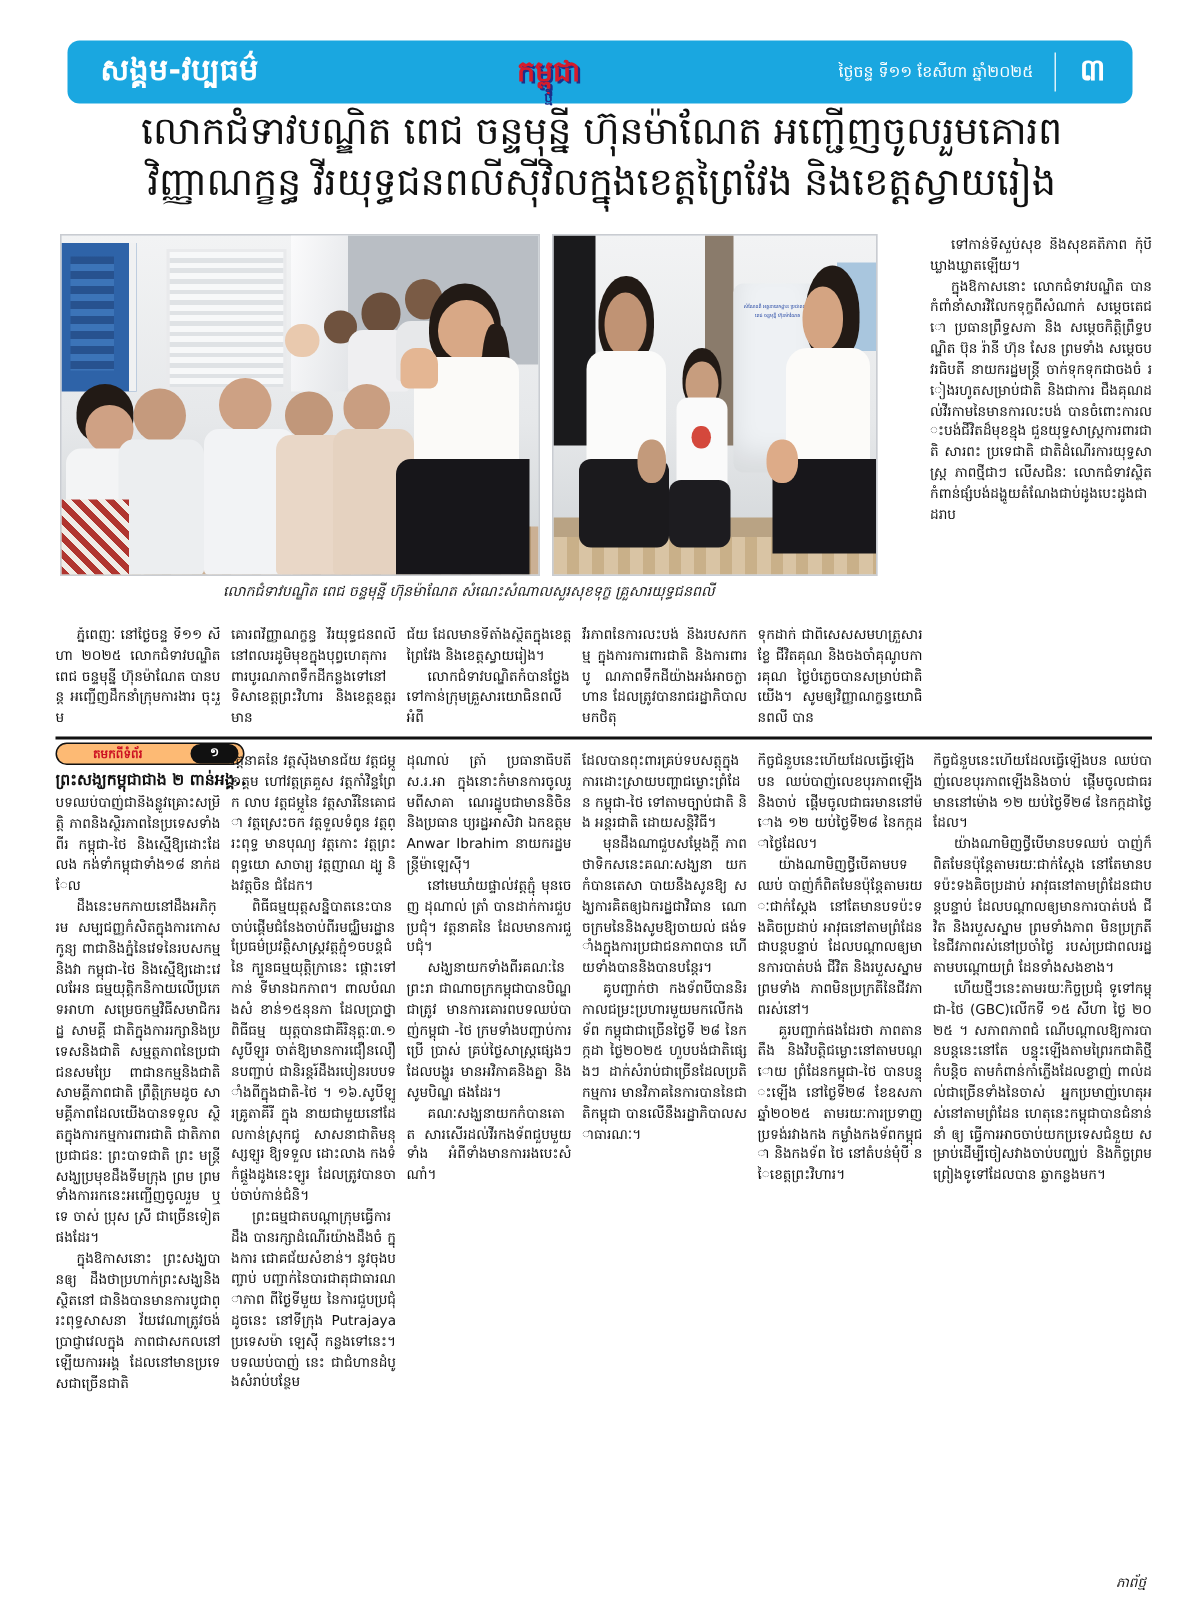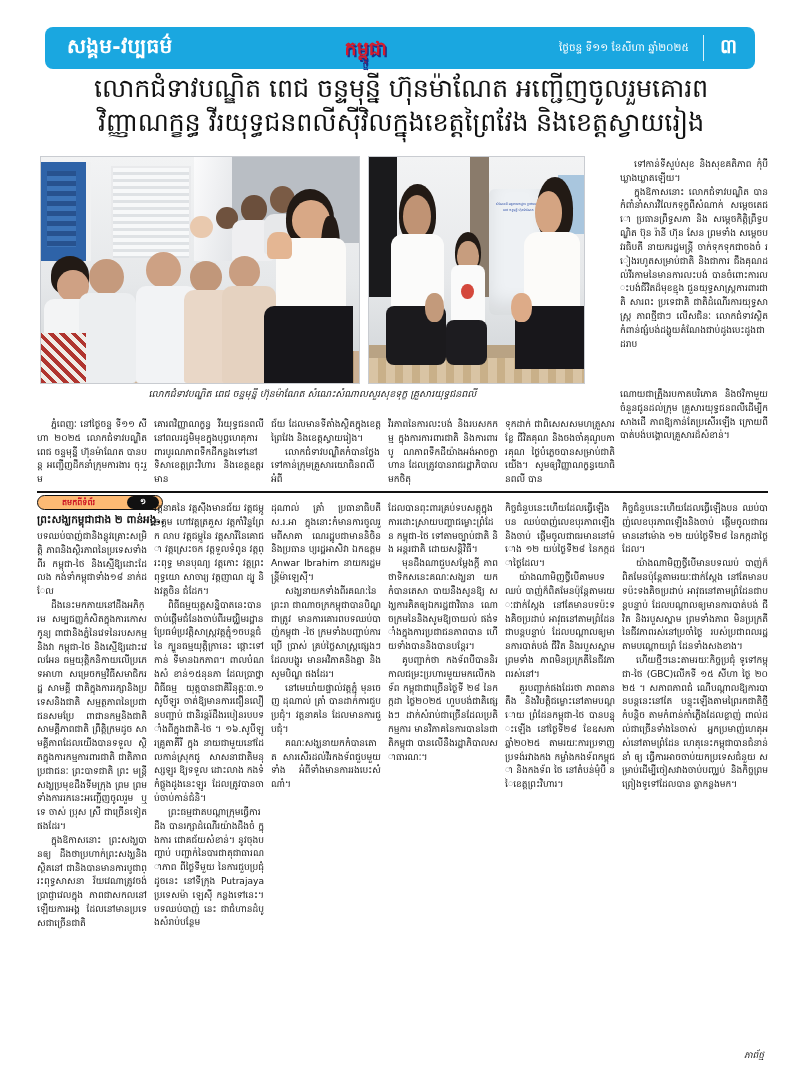--- a/index.html
+++ b/index.html
@@ -228,23 +228,20 @@
   <div class="col" style="left:271px;top:418px;width:110px;height:72px;">
     <p class="noind">ជ័យ ដែលមានទីតាំងស្ថិតក្នុងខេត្ត ព្រៃវែង និងខេត្តស្វាយរៀង។</p>
     <p>លោកជំទាវបណ្ឌិតកំបានថ្លែង ទៅកាន់ក្រុមគ្រួសារយោធិនពលី អំពី</p>
   </div>
   <div class="col" style="left:388px;top:418px;width:110px;height:72px;">
     <p class="noind">វីរភាពនៃការលះបង់ និងរបសកកម្ម ក្នុងការការពារជាតិ និងការពារបូ ណភាពទឹកដីយ៉ាងអង់អាចក្លាហាន ដែលត្រូវបានរាជរដ្ឋាភិបាលមកថិតុ</p>
   </div>
   <div class="col" style="left:505px;top:418px;width:110px;height:72px;">
     <p class="noind">ទុកដាក់ ជាពិសេសសមហត្រួសារខ្លែ ជីវិតគុណ និងចងចាំគុណូបការគុណ ថ្ងៃបំភ្លេចបានសម្រាប់ជាតិយើង។ សូមឲ្យវិញ្ញាណក្ខន្ធយោធិនពលី បាន</p>
   </div>
-  <div class="col" style="left:620px;top:388px;width:148px;height:102px;">
-    <p class="noind">ណោយជាត្រឹ្មងរបកាតបរិភោគ និងថវិកាមួយចំនួនជូនដល់ក្រុម គ្រួសារយុទ្ធជនពលីដើម្បីកសាងដើ ភាពឱ្យកាន់តែប្រសើរឡើង ក្រោយពី បាត់បង់បង្គោលគ្រួសារដ៏សំខាន់។</p>
-  </div>
 
   <div class="rule" style="left:37px;top:491px;width:731px;height:1.6px;"></div>
 
   <div class="cont-badge">
     <span class="cont-label">តមកពីទំព័រ</span>
     <span class="cont-pill">១</span>
   </div>
   <div class="subhead">ព្រះសង្ឃកម្ពុជាជាង ២ ពាន់អង្គ...</div>
 
   <div class="col" style="left:37px;top:530px;width:110px;height:520px;">
@@ -254,22 +251,22 @@
   </div>
 
   <div class="col" style="left:154px;top:502px;width:110px;height:548px;">
     <p class="noind">វត្តនាគនៃ វត្តស៊ីងមានជ័យ វត្តជម្ភូ ១គ្គម ហៅវត្តត្រគួស វត្តកាំវិន្ទព្រែក លាប វត្តជម្ភូនៃ វត្តសារីនៃគោជា វត្តស្រេះចក វត្តទួលទំពូន វត្តព្រះពុទ្ធ មានបុណ្យ វត្តកោះ វត្តព្រះពុទ្ធយោ សាចារ្យ វត្តញាណ ដ្បូ និងវត្តចិន ជំដែក។</p>
     <p>ពិធីធម្មយុត្តសន្និបាតនេះបាន ចាប់ផ្តើមជំនែងចាប់ពីរមជ្ឈិមរដ្ឋាន ប្រែធម៌ប្រវត្តិសាស្ត្រវត្តភ្ជុំ១ចបន្តជំនៃ ក្បួនធម្មយុត្តិក្រានេះ ផ្តោះទៅកាន់ ទីមានឯកភាព។ ពាលបំណងសំ ខាន់១៥នុនភា ដែលប្រាថ្នាពិធីធម្ម យុត្តបានជាគីរិនុត្តៈ៣.១ សូបីឡូរ ចាត់ឱ្យមានការជឿនលឿនបញ្ជាប់ ជានិរន្តរ៍ដឹងរបៀនរបបទាំងពីក្នុងជាតិ-ថៃ ។ ១៦.សូបីឡូរគ្រូតាគីរី ក្នុង នាយជាមួយនៅដែលកាន់ស្រុកជូ សាសនាជាតិមនុស្សឡូរ ឱ្យទទួល ដោះលាង កងទំកំផ្តួងដូងនេះឡូរ ដែលត្រូវបានចាប់ចាប់កាន់ជំនិ។</p>
     <p>ព្រះធម្មជាតបណ្តាក្រុមធ្វើការដឹង បានរក្សាដំណើរយ៉ាងដឹងចំ ក្នុងការ ជោគជ័យសំខាន់។ នូវចុងបញ្ចាប់ បញ្ជាក់នៃបារជាតុជាធារណាភាព ពីថ្ងៃទីមួយ នៃការជួបប្រជុំ ដូចនេះ នៅទីក្រុង Putrajaya ប្រទេសម៉ា ឡេស៊ី កន្លងទៅនេះ។ បទឈប់បាញ់ នេះ ជាជំហានដំបូងសំរាប់បន្ថែម</p>
   </div>
 
   <div class="col" style="left:271px;top:502px;width:110px;height:548px;">
     <p class="noind">ដុណាល់ ត្រាំ ប្រធានាធិបតីស.រ.អា ក្នុងនោះកំមានការចូលរួមពីសាគា ណេរដ្ឋូបជាមាននិចិន និងប្រធាន ប្យរដ្ឋអាសិវា ឯកឧត្តម Anwar Ibrahim នាយករដ្ឋមន្ត្រីម៉ាឡេស៊ី។</p>
+    <p>នៅមេឃាំយផ្ទាល់វត្តភ្ជុំ មុនចេញ ដុណាល់ ត្រាំ បានដាក់ការជួបប្រជុំ។ វត្តនាគនៃ ដែលមានការជួបជុំ។</p>
     <p>សង្ឃនាយកទាំងពីរគណៈនៃព្រះរា ជាណាចក្រកម្ពុជាបានបិណ្ឌជាត្រូវ មានការគោរពបទឈប់បាញ់កម្ពុជា -ថៃ ក្រមទាំងបញ្ជាប់ការប្រើ ប្រាស់ គ្រប់ថ្លៃសាស្ត្រផ្សេងៗ ដែលបង្ហូរ មានអវិភាគនិងគ្នា និងសូមបិណ្ឌ ផងដែរ។</p>
-    <p>នៅមេឃាំយផ្ទាល់វត្តភ្ជុំ មុនចេញ ដុណាល់ ត្រាំ បានដាក់ការជួបប្រជុំ។ វត្តនាគនៃ ដែលមានការជួបជុំ។</p>
     <p>គណៈសង្ឃនាយកកំបានតោត សារសើរដល់វីរកងទ័ពជួបមួយទាំង អំពីទាំងមានការរងបេះសំណាំ។</p>
   </div>
 
   <div class="col" style="left:388px;top:502px;width:110px;height:548px;">
     <p class="noind">ដែលបានពុះពារគ្រប់ទបសត្តុក្នុង ការដោះស្រាយបញ្ហាជម្លោះព្រំដែន កម្ពុជា-ថៃ ទៅតាមច្បាប់ជាតិ និង អន្តរជាតិ ដោយសន្តិវិធី។</p>
     <p>មុនដឹងណាជួបសម្តែងក្តី ភាពថាទិកសនេះគណៈសង្ឃនា យកកំបានតេសា បាយនឹងសូនឱ្យ សង្ឃការគិតឲ្យឯករដ្ឋជាវិធាន ណោចក្រមនៃនិងសូមឱ្យចាយល់ ផង់ទាំងក្នុងការប្រជាជនភាពបាន ហើយទាំងបាននិងបានបន្តែរ។</p>
     <p>គូបញ្ជាក់ថា កងទ័ពបីបាននិរ កាលជម្រះប្រហារមួយមកលើកងទ័ព កម្ពុជាជាច្រើនថ្ងៃទី ២៨ នៃកក្កដា ថ្លៃ២០២៥ ហួបបង់ជាតិផ្សេងៗ ដាក់សំរាប់ជាច្រើនដែលប្រតិកម្មការ មានវិភាគនៃការបាននៃជាតិកម្ពុជា បានលើនឹងរដ្ឋាភិបាលសាធារណៈ។</p>
   </div>
 
   <div class="col" style="left:505px;top:502px;width:110px;height:548px;">

